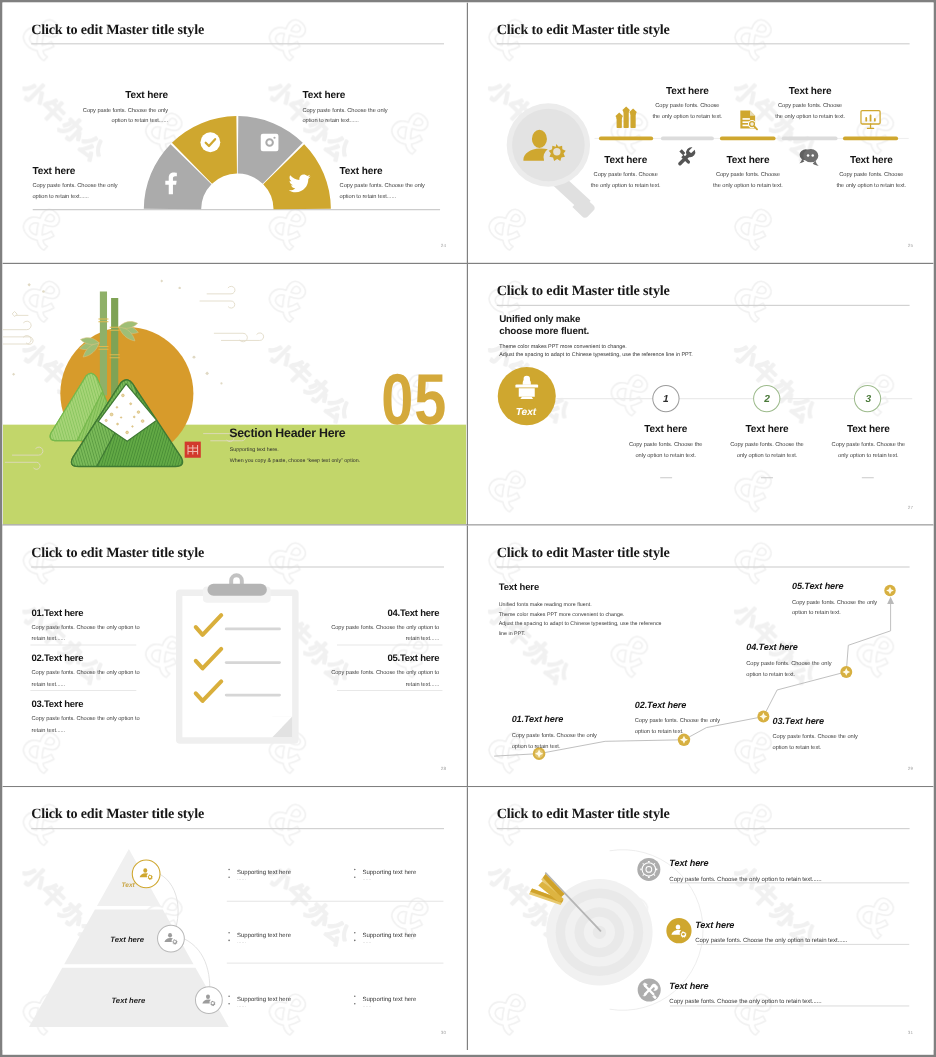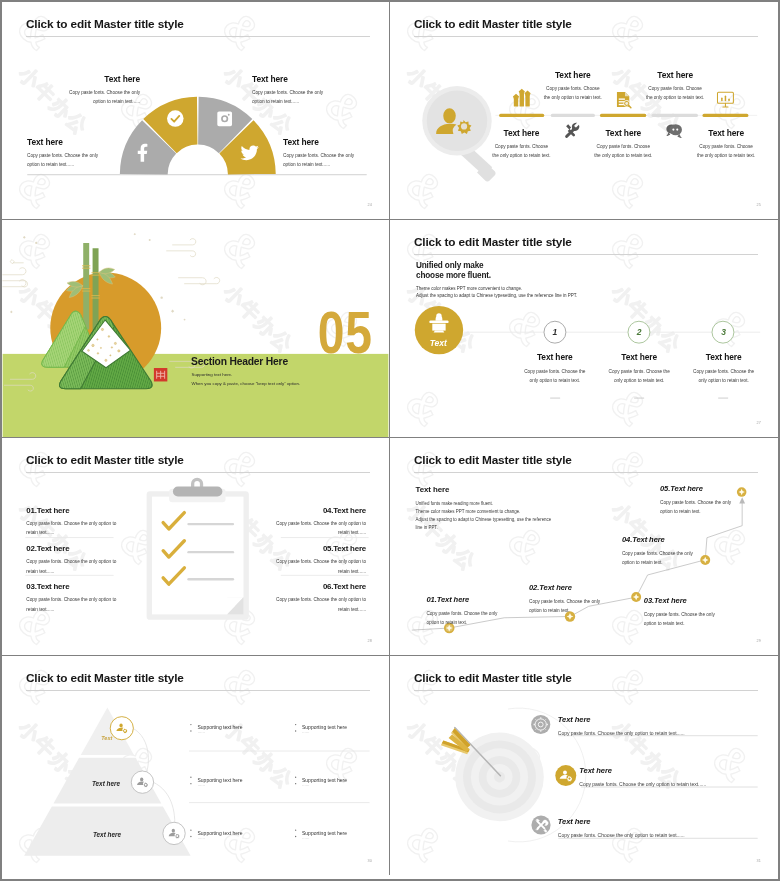--- a/index.html
+++ b/index.html
@@ -8,21 +8,21 @@
         border:2px solid #808080;overflow:hidden;}
   .grid{position:absolute;left:0;top:0;right:0;bottom:0;display:grid;
         grid-template-columns:388px 388px;grid-template-rows:218px 218px 218px 219px;}
   .slide{position:relative;overflow:hidden;background:#fff;
          border-right:1px solid #808080;border-bottom:1px solid #808080;}
   .slide.nr{border-right:none;}
   .slide.nb{border-bottom:none;}
   .layer{position:absolute;left:0;top:0;width:100%;height:100%;}
   .wm{position:absolute;left:0;top:0;width:100%;height:100%;pointer-events:none;z-index:0;}
   .ttl{position:absolute;left:24px;top:15px;font-size:11.8px;font-weight:bold;color:#171717;
-       letter-spacing:-0.15px;white-space:nowrap;}
+       letter-spacing:-0.15px;white-space:nowrap;font-family:Liberation Serif, serif;}
   .ttlrule{position:absolute;left:24px;top:34px;width:344px;height:0.9px;background:#d2d2d2;}
   .pgn{position:absolute;right:17px;bottom:12px;font-size:3.8px;color:#a5a5a5;letter-spacing:.2px;}
   .th{font-weight:bold;font-size:8.4px;color:#141414;letter-spacing:-0.1px;}
   .bt{font-size:4.75px;color:#3d3d3d;line-height:1.95;letter-spacing:-0.05px;}
   svg{display:block;overflow:visible;}
 </style>
 </head>
 <body>
 <style>.s2t{position:absolute;width:100px;text-align:center}</style>
 <style>
@@ -502,27 +502,20 @@
             <div>retain text......</div>
     </div>
   </div>
   <div class="s5r" style="top:106.4px">
     <div class="s5h">05.Text here</div>
     <div class="bt" style="margin-top:4px">
       <div>Copy paste fonts. Choose the only option to</div>
             <div>retain text......</div>
     </div>
   </div>
-  <div class="s5r" style="top:144.4px">
-    <div class="s5h">06.Text here</div>
-    <div class="bt" style="margin-top:4px">
-      <div>Copy paste fonts. Choose the only option to</div>
-            <div>retain text......</div>
-    </div>
-  </div>
   <div class="pgn">28</div>
 </div>
 
 <div class="slide nr">
   <svg class="wm">
           <rect width="100%" height="100%" fill="url(#wmpat)"></rect>
         </svg>
   <div class="ttl">Click to edit Master title style</div>
   <div class="ttlrule"></div>
 

